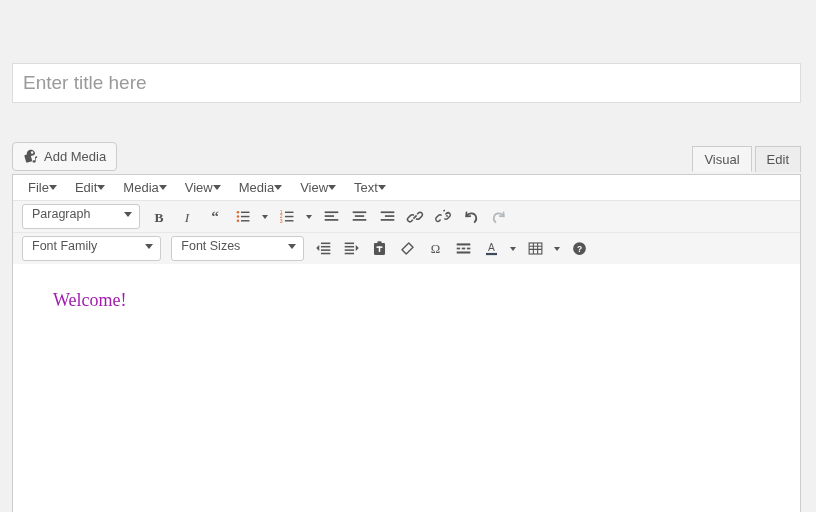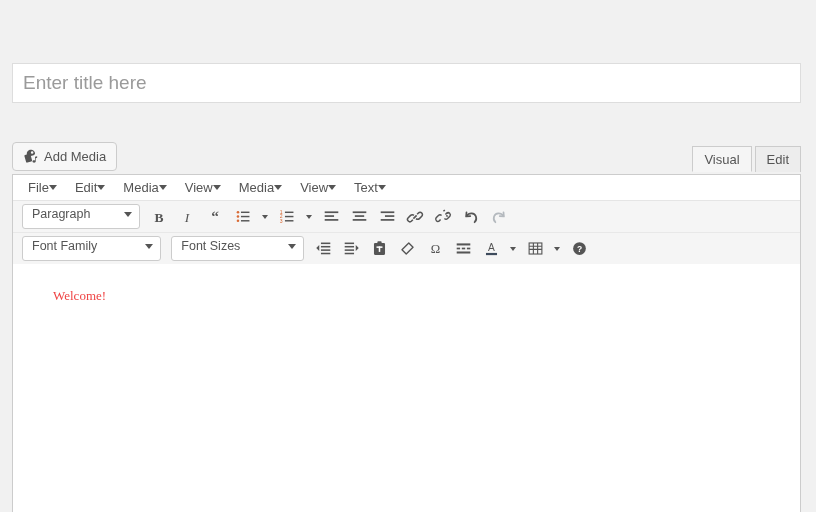--- a/index.html
+++ b/index.html
@@ -123,21 +123,21 @@
   .tbtn.cz { width: 16px; }
   .tbtn svg { display: block; }
 
   .content-area {
     background: #fff;
     height: calc(100% - 26px - 31px - 30px);
     padding: 22px 40px;
   }
   .content-p {
     font-family: "Liberation Serif", serif;
-    font-size: 13px; color: #ef4444; line-height: 1.6;
+    font-size: 18px; color: #a21caf; line-height: 1.6;
   }
 </style>
 </head>
 <body>
 
 <div class="page">
 
 
   <div class="title-input-wrap">
     <input class="title-input" type="text" placeholder="Enter title here" style="">

